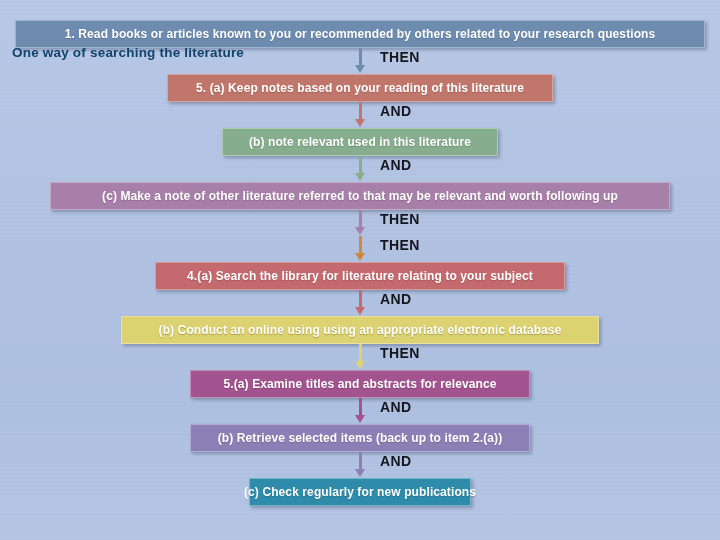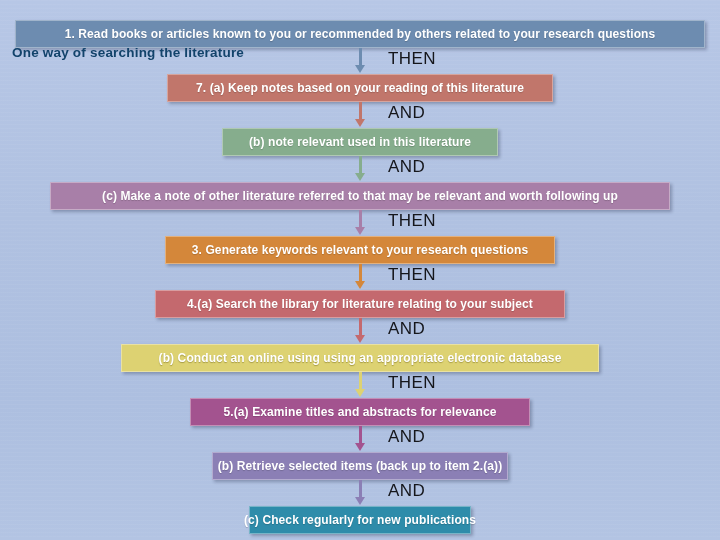--- a/index.html
+++ b/index.html
@@ -105,23 +105,23 @@
     height: 0;
     border-left: 5px solid transparent;
     border-right: 5px solid transparent;
     border-top-style: solid;
     border-top-width: 8px;
   }
   .conn .clabel {
     position: absolute;
     left: 50%;
     top: 1px;
-    margin-left: 28px;
-    font-size: 17px;
-    font-weight: normal;
+    margin-left: 20px;
+    font-size: 14px;
+    font-weight: bold;
     color: #15161b;
     letter-spacing: 0.4px;
     white-space: nowrap;
     font-family: "Liberation Sans", sans-serif;
   }
 </style>
 </head>
 <body style="background-color: rgb(179, 196, 227);">
 
 <div id="slide">
@@ -136,21 +136,21 @@
       </div>
     </div>
     <div class="conn">
       <div class="stem" style="background-color: rgb(109, 140, 176);"></div>
       <div class="head" style="border-top-color: rgb(109, 140, 176);"></div>
       <div class="clabel">THEN</div>
     </div>
 
     <div class="row-box">
       <div class="node" style="background-color: rgb(193, 118, 107); width: 386px;">
-        <span>7. (a) Keep notes based on your reading of this literature</span>
+        <span>5. (a) Keep notes based on your reading of this literature</span>
       </div>
     </div>
     <div class="conn">
       <div class="stem" style="background-color: rgb(193, 118, 107);"></div>
       <div class="head" style="border-top-color: rgb(193, 118, 107);"></div>
       <div class="clabel">AND</div>
     </div>
 
     <div class="row-box">
       <div class="node" style="background-color: rgb(134, 173, 141); width: 276px;">
@@ -167,25 +167,20 @@
       <div class="node" style="background-color: rgb(168, 127, 168); width: 620px;">
         <span>(c) Make a note of other literature referred to that may be relevant and worth following up</span>
       </div>
     </div>
     <div class="conn">
       <div class="stem" style="background-color: rgb(168, 127, 168);"></div>
       <div class="head" style="border-top-color: rgb(168, 127, 168);"></div>
       <div class="clabel">THEN</div>
     </div>
 
-    <div class="row-box">
-      <div class="node" style="background-color: rgb(212, 135, 58); width: 390px;">
-        <span>3. Generate keywords relevant to your research questions</span>
-      </div>
-    </div>
     <div class="conn">
       <div class="stem" style="background-color: rgb(212, 135, 58);"></div>
       <div class="head" style="border-top-color: rgb(212, 135, 58);"></div>
       <div class="clabel">THEN</div>
     </div>
 
     <div class="row-box">
       <div class="node" style="background-color: rgb(196, 105, 110); width: 410px;">
         <span>4.(a) Search the library for literature relating to your subject</span>
       </div>
@@ -212,21 +207,21 @@
         <span>5.(a) Examine titles and abstracts for relevance</span>
       </div>
     </div>
     <div class="conn">
       <div class="stem" style="background-color: rgb(163, 83, 143);"></div>
       <div class="head" style="border-top-color: rgb(163, 83, 143);"></div>
       <div class="clabel">AND</div>
     </div>
 
     <div class="row-box">
-      <div class="node" style="background-color: rgb(139, 127, 181); width: 296px; align-items: center;">
+      <div class="node" style="background-color: rgb(139, 127, 181); width: 340px; align-items: center;">
         <span>(b) Retrieve selected items (back up to item 2.(a))</span>
       </div>
     </div>
     <div class="conn">
       <div class="stem" style="background-color: rgb(139, 127, 181);"></div>
       <div class="head" style="border-top-color: rgb(139, 127, 181);"></div>
       <div class="clabel">AND</div>
     </div>
 
     <div class="row-box">

